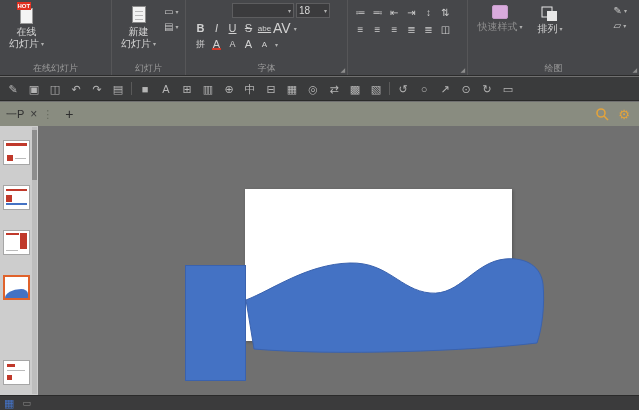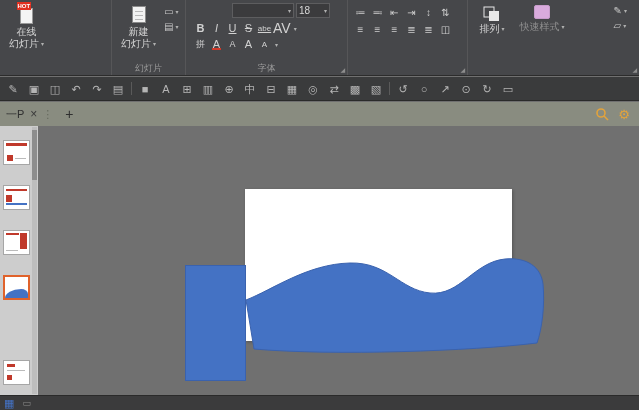--- a/index.html
+++ b/index.html
@@ -146,20 +146,21 @@
             <span class="hot">HOT</span>
             <span class="page"></span>
           </span>
           <span class="bl">在线</span>
           <span class="bl">
               <span>幻灯片</span>
               <span class="dd" data-name="dropdown-arrow-icon">▾</span>
             </span>
         </div>
       </div>
+      <span class="group-label" data-name="group-label-online-slides">在线幻灯片</span>
     </div>
 
     <div class="group" style="width:74px; display:flex;" data-name="ribbon-group-slides">
       <div class="bigbtn" data-name="new-slide-button">
         <span class="ic" data-name="new-slide-icon">
           <span class="ic-page">
               <i style="top:4px"></i>
               <i style="top:8px"></i>
               <i style="top:12px"></i>
             </span>
@@ -230,47 +231,48 @@
           <span class="pbtn" data-name="align-center-button">≡</span>
           <span class="pbtn" data-name="align-right-button">≡</span>
           <span class="pbtn" data-name="justify-button">≣</span>
           <span class="pbtn" data-name="distribute-button">≣</span>
           <span class="pbtn" data-name="columns-button">◫</span>
         </div>
       <span class="launcher" data-name="paragraph-dialog-launcher">◢</span>
     </div>
 
     <div class="group g-draw" data-name="ribbon-group-drawing">
+      <div class="drawbtn qs" data-name="quick-styles-button">
+        <span class="qs-swatch" data-name="quick-styles-icon"></span>
+        <span class="bl">
+            <span>快速样式</span>
+            <span class="dd" data-name="dropdown-arrow-icon">▾</span>
+          </span>
+      </div>
       <div class="drawbtn" data-name="arrange-button">
         <svg width="20" height="18" viewBox="0 0 20 18" data-name="arrange-icon">
           <rect x="2" y="2" width="10" height="10" fill="none" stroke="#e8e8e8"></rect>
           <rect x="7" y="6" width="10" height="10" fill="#e8e8e8"></rect>
         </svg>
         <span class="bl">
             <span>排列</span>
             <span class="dd" data-name="dropdown-arrow-icon">▾</span>
           </span>
       </div>
-      <div class="drawbtn qs" data-name="quick-styles-button">
-        <span class="qs-swatch" data-name="quick-styles-icon"></span>
-        <span class="bl">
-            <span>快速样式</span>
-            <span class="dd" data-name="dropdown-arrow-icon">▾</span>
-          </span>
-      </div>
       <div class="draw-minis">
         <span class="dmini" data-name="edit-shape-button">
             <span>✎</span>
             <span class="dd" data-name="dropdown-arrow-icon">▾</span>
           </span>
         <span class="dmini" data-name="shape-fill-button">
             <span>▱</span>
             <span class="dd" data-name="dropdown-arrow-icon">▾</span>
           </span>
       </div>
+      <span class="group-label" data-name="group-label-drawing">绘图</span>
       <span class="launcher" data-name="drawing-dialog-launcher">◢</span>
     </div>
 
   </div>
 
   <div class="qtoolbar" data-name="quick-access-toolbar">
 
   <span class="qicon" data-name="format-painter-icon">✎</span>
       <span class="qicon" data-name="paste-icon">▣</span>
       <span class="qicon" data-name="save-icon">◫</span>

